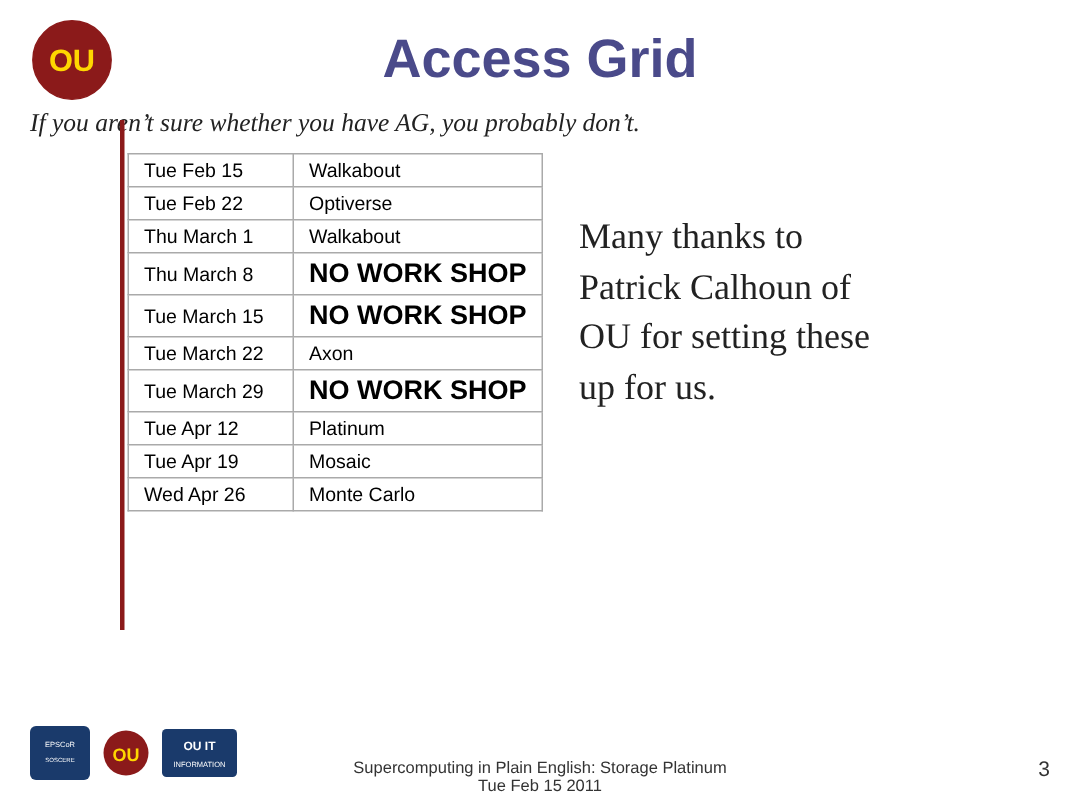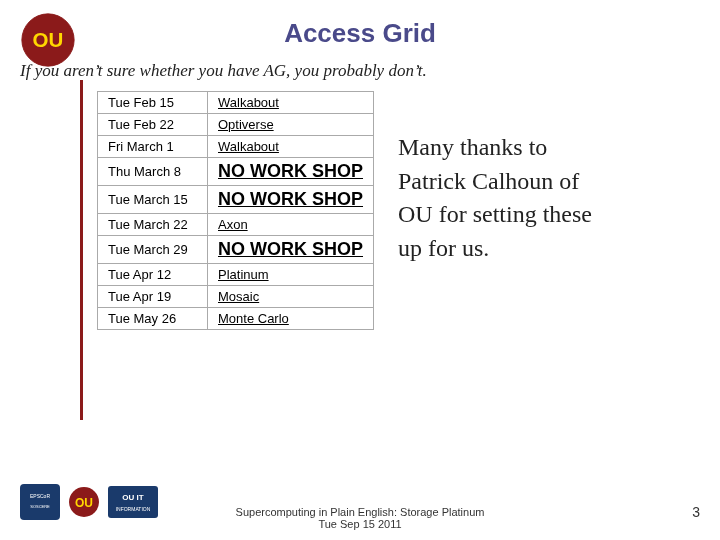--- a/index.html
+++ b/index.html
@@ -21,41 +21,41 @@
       position: relative;
     }
     .logo-ou {
       position: absolute;
       left: 20px;
       top: 12px;
       width: 60px;
       height: 60px;
     }
     .page-title {
-      font-size: 26px;
+      font-size: 36px;
       font-weight: bold;
       color: #4a4a8a;
       font-family: Arial, sans-serif;
       text-align: left;
     }
 
     
     .subtitle {
       font-size: 17px;
       color: #222;
       padding: 4px 20px 10px 20px;
       font-style: italic;
       font-family: Georgia, serif;
     }
 
     
     .main-content {
       display: flex;
       flex-direction: row;
-      padding: 0 32px;
+      padding: 0 20px;
       gap: 24px;
       align-items: flex-start;
     }
 
     
     .schedule-table {
       border-collapse: collapse;
       font-size: 13px;
       font-family: Arial, sans-serif;
       min-width: 270px;
@@ -63,21 +63,20 @@
     .schedule-table td {
       border: 1px solid #aaa;
       padding: 3px 10px;
       white-space: nowrap;
     }
     .schedule-table td:first-child {
       min-width: 110px;
     }
     .schedule-table td:last-child {
       min-width: 130px;
-      text-decoration: underline;
     }
     .no-workshop {
       font-weight: bold;
       font-size: 18px;
     }
 
     
     .side-note {
       font-size: 24px;
       font-family: Georgia, serif;
@@ -162,21 +161,21 @@
       <tbody id="table-body">
       <tr>
             <td>Tue Feb 15</td>
             <td>Walkabout</td>
           </tr>
           <tr>
             <td>Tue Feb 22</td>
             <td>Optiverse</td>
           </tr>
           <tr>
-            <td>Fri March 1</td>
+            <td>Thu March 1</td>
             <td>Walkabout</td>
           </tr>
           <tr>
             <td>Thu March 8</td>
             <td class="no-workshop">NO WORK SHOP</td>
           </tr>
           <tr>
             <td>Tue March 15</td>
             <td class="no-workshop">NO WORK SHOP</td>
           </tr>
@@ -190,21 +189,21 @@
           </tr>
           <tr>
             <td>Tue Apr 12</td>
             <td>Platinum</td>
           </tr>
           <tr>
             <td>Tue Apr 19</td>
             <td>Mosaic</td>
           </tr>
           <tr>
-            <td>Tue May 26</td>
+            <td>Wed Apr 26</td>
             <td>Monte Carlo</td>
           </tr>
         </tbody>
     </table>
   </div>
 
   <div class="side-note">Many thanks to Patrick Calhoun of OU for setting these up  for us.</div>
 </div>
 
 <div class="footer">
@@ -223,17 +222,17 @@
 
     <svg width="50" height="32" viewBox="0 0 50 32">
       <rect width="50" height="32" rx="3" fill="#1a3a6b"></rect>
       <text x="25" y="14" text-anchor="middle" font-size="8" fill="white" font-family="Arial" font-weight="bold">OU IT</text>
       <text x="25" y="25" text-anchor="middle" font-size="5" fill="white" font-family="Arial">INFORMATION</text>
     </svg>
   </div>
 
   <div>
     <div class="footer-text">Supercomputing in Plain English: Storage Platinum</div>
-    <div class="footer-text">Tue Sep 15 2011</div>
+    <div class="footer-text">Tue Feb 15 2011</div>
   </div>
 
   <div class="footer-page">3</div>
 </div>
 
 </body></html>

